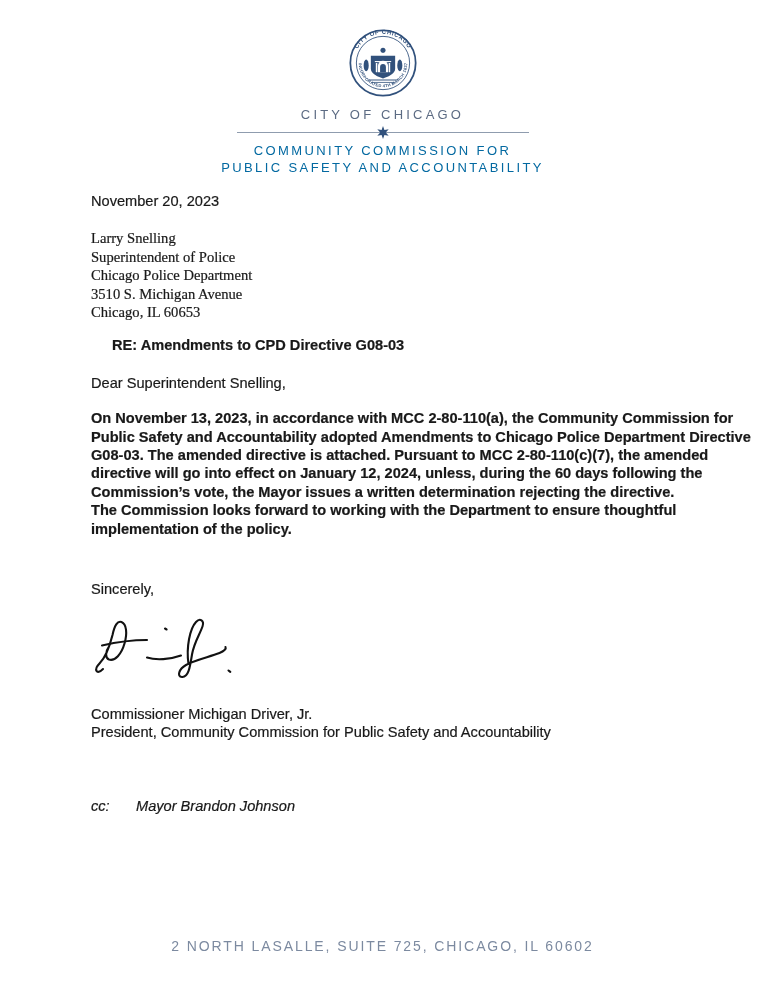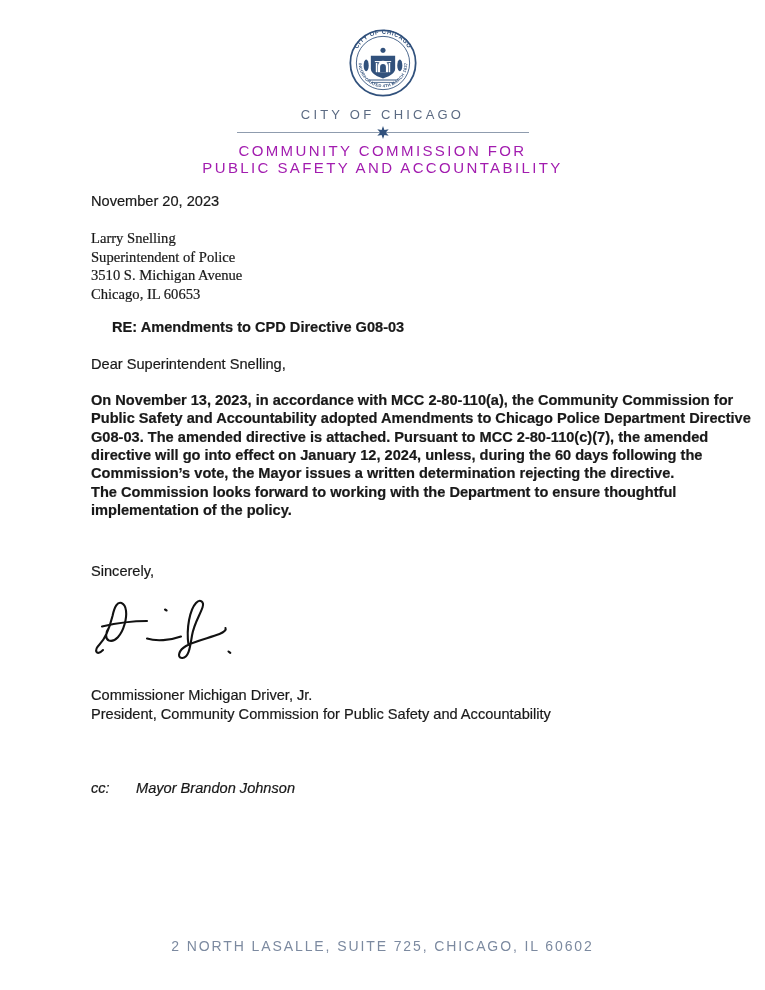--- a/index.html
+++ b/index.html
@@ -25,22 +25,22 @@
     width:292px; margin:10px auto 0;
     height:0; border-top:1px solid #8f9cae;
   }
   .star-wrap {
     position:absolute; left:50%; top:-8px;
     transform:translateX(-50%);
     line-height:0;
   }
   .commission {
     margin-top:10px;
-    font-size:15px; letter-spacing:2.4px;
-    color:#a21caf; line-height:16.5px; font-weight:400;
+    font-size:13px; letter-spacing:2.4px;
+    color:#0369a1; line-height:16.5px; font-weight:400;
   }
 
   
   .letter-body {
     padding-left:91px; padding-right:21px;
     color:#191919;
     font-size:14.6px; line-height:18.4px;
     -webkit-text-stroke:0.2px #191919;
   }
   .date          { margin-top:16px; }
@@ -112,20 +112,21 @@
     </div>
   </header>
 
   <main class="letter-body">
 
     <div class="date">November 20, 2023</div>
 
     <div class="address-block">
       <div>Larry Snelling</div>
       <div>Superintendent of Police</div>
+      <div>Chicago Police Department</div>
       <div>3510 S. Michigan Avenue</div>
       <div>Chicago, IL 60653</div>
     </div>
 
     <div class="subject">RE: Amendments to CPD Directive G08-03</div>
 
     <div class="salutation">Dear Superintendent Snelling,</div>
 
     <div class="paragraph">
       <div>On November 13, 2023, in accordance with MCC 2-80-110(a), the Community Commission for</div>

